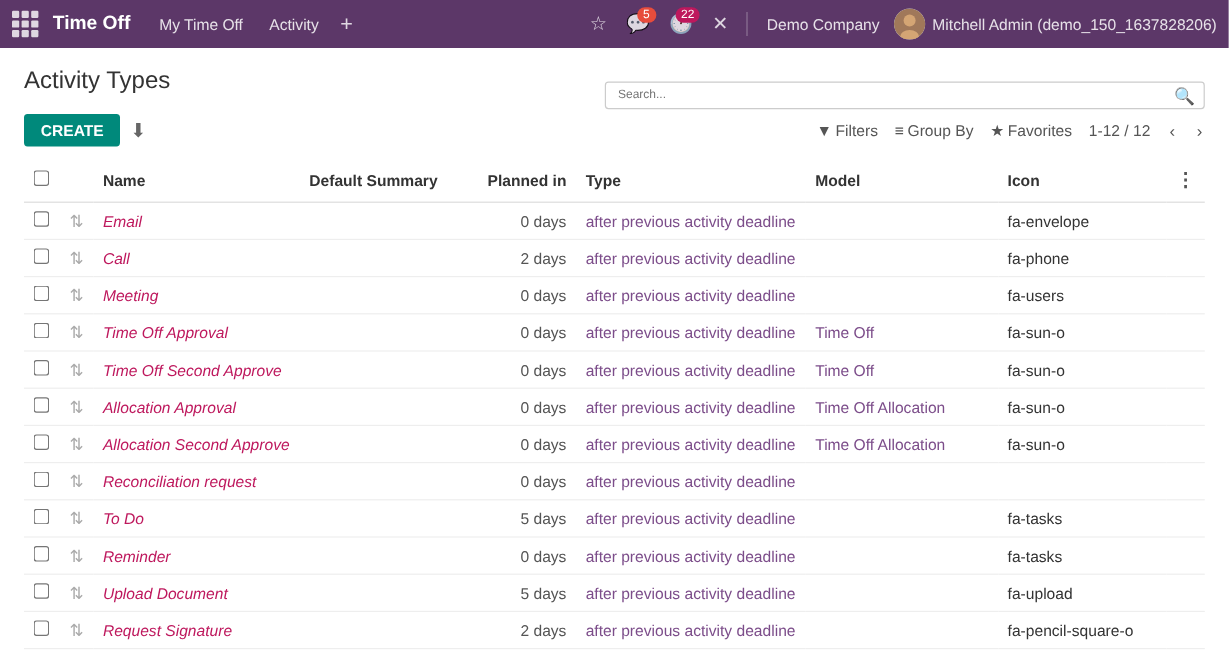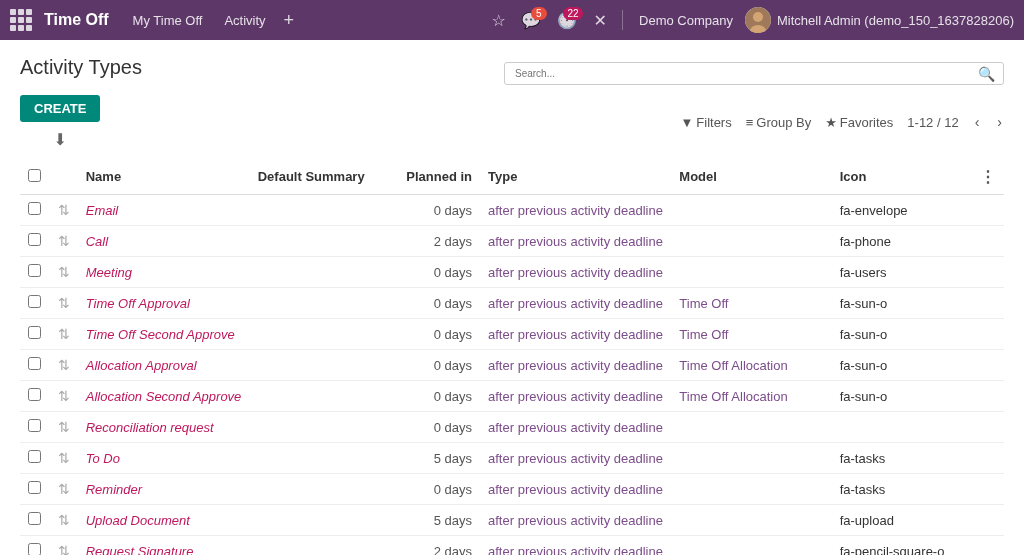--- a/index.html
+++ b/index.html
@@ -146,30 +146,30 @@
         <circle cx="13" cy="10" r="5" fill="#d4a574"></circle>
         <ellipse cx="13" cy="24" rx="8" ry="6" fill="#d4a574"></ellipse>
       </svg>
     </div>
     <span>Mitchell Admin (demo_150_1637828206)</span>
   </div>
 </nav>
 
 <div class="page">
 
-  <div style="display:flex; align-items:center; justify-content:space-between; margin-bottom:4px;gap:31px;">
+  <div style="display:flex; align-items:flex-end; justify-content:space-between; margin-bottom:4px;gap:31px;">
     <h1 class="page-title">Activity Types</h1>
     <div class="search-container">
       <input class="search-input" type="text" placeholder="Search..." style="">
       <button class="search-icon-btn">🔍</button>
     </div>
   </div>
 
   <div style="display:flex; align-items:center; justify-content:space-between; margin-bottom:10px;">
-    <div style="display:flex; align-items:center; gap:8px;flex-direction:column;">
+    <div style="display:flex; align-items:center; gap:8px;">
       <button class="btn-create">CREATE</button>
       <span class="btn-download">⬇</span>
     </div>
     <div style="display:flex; align-items:center; gap:14px;">
       <span class="filter-btn">
         <span>▼</span>
         <span>Filters</span>
       </span>
       <span class="filter-btn">
         <span>≡</span>

